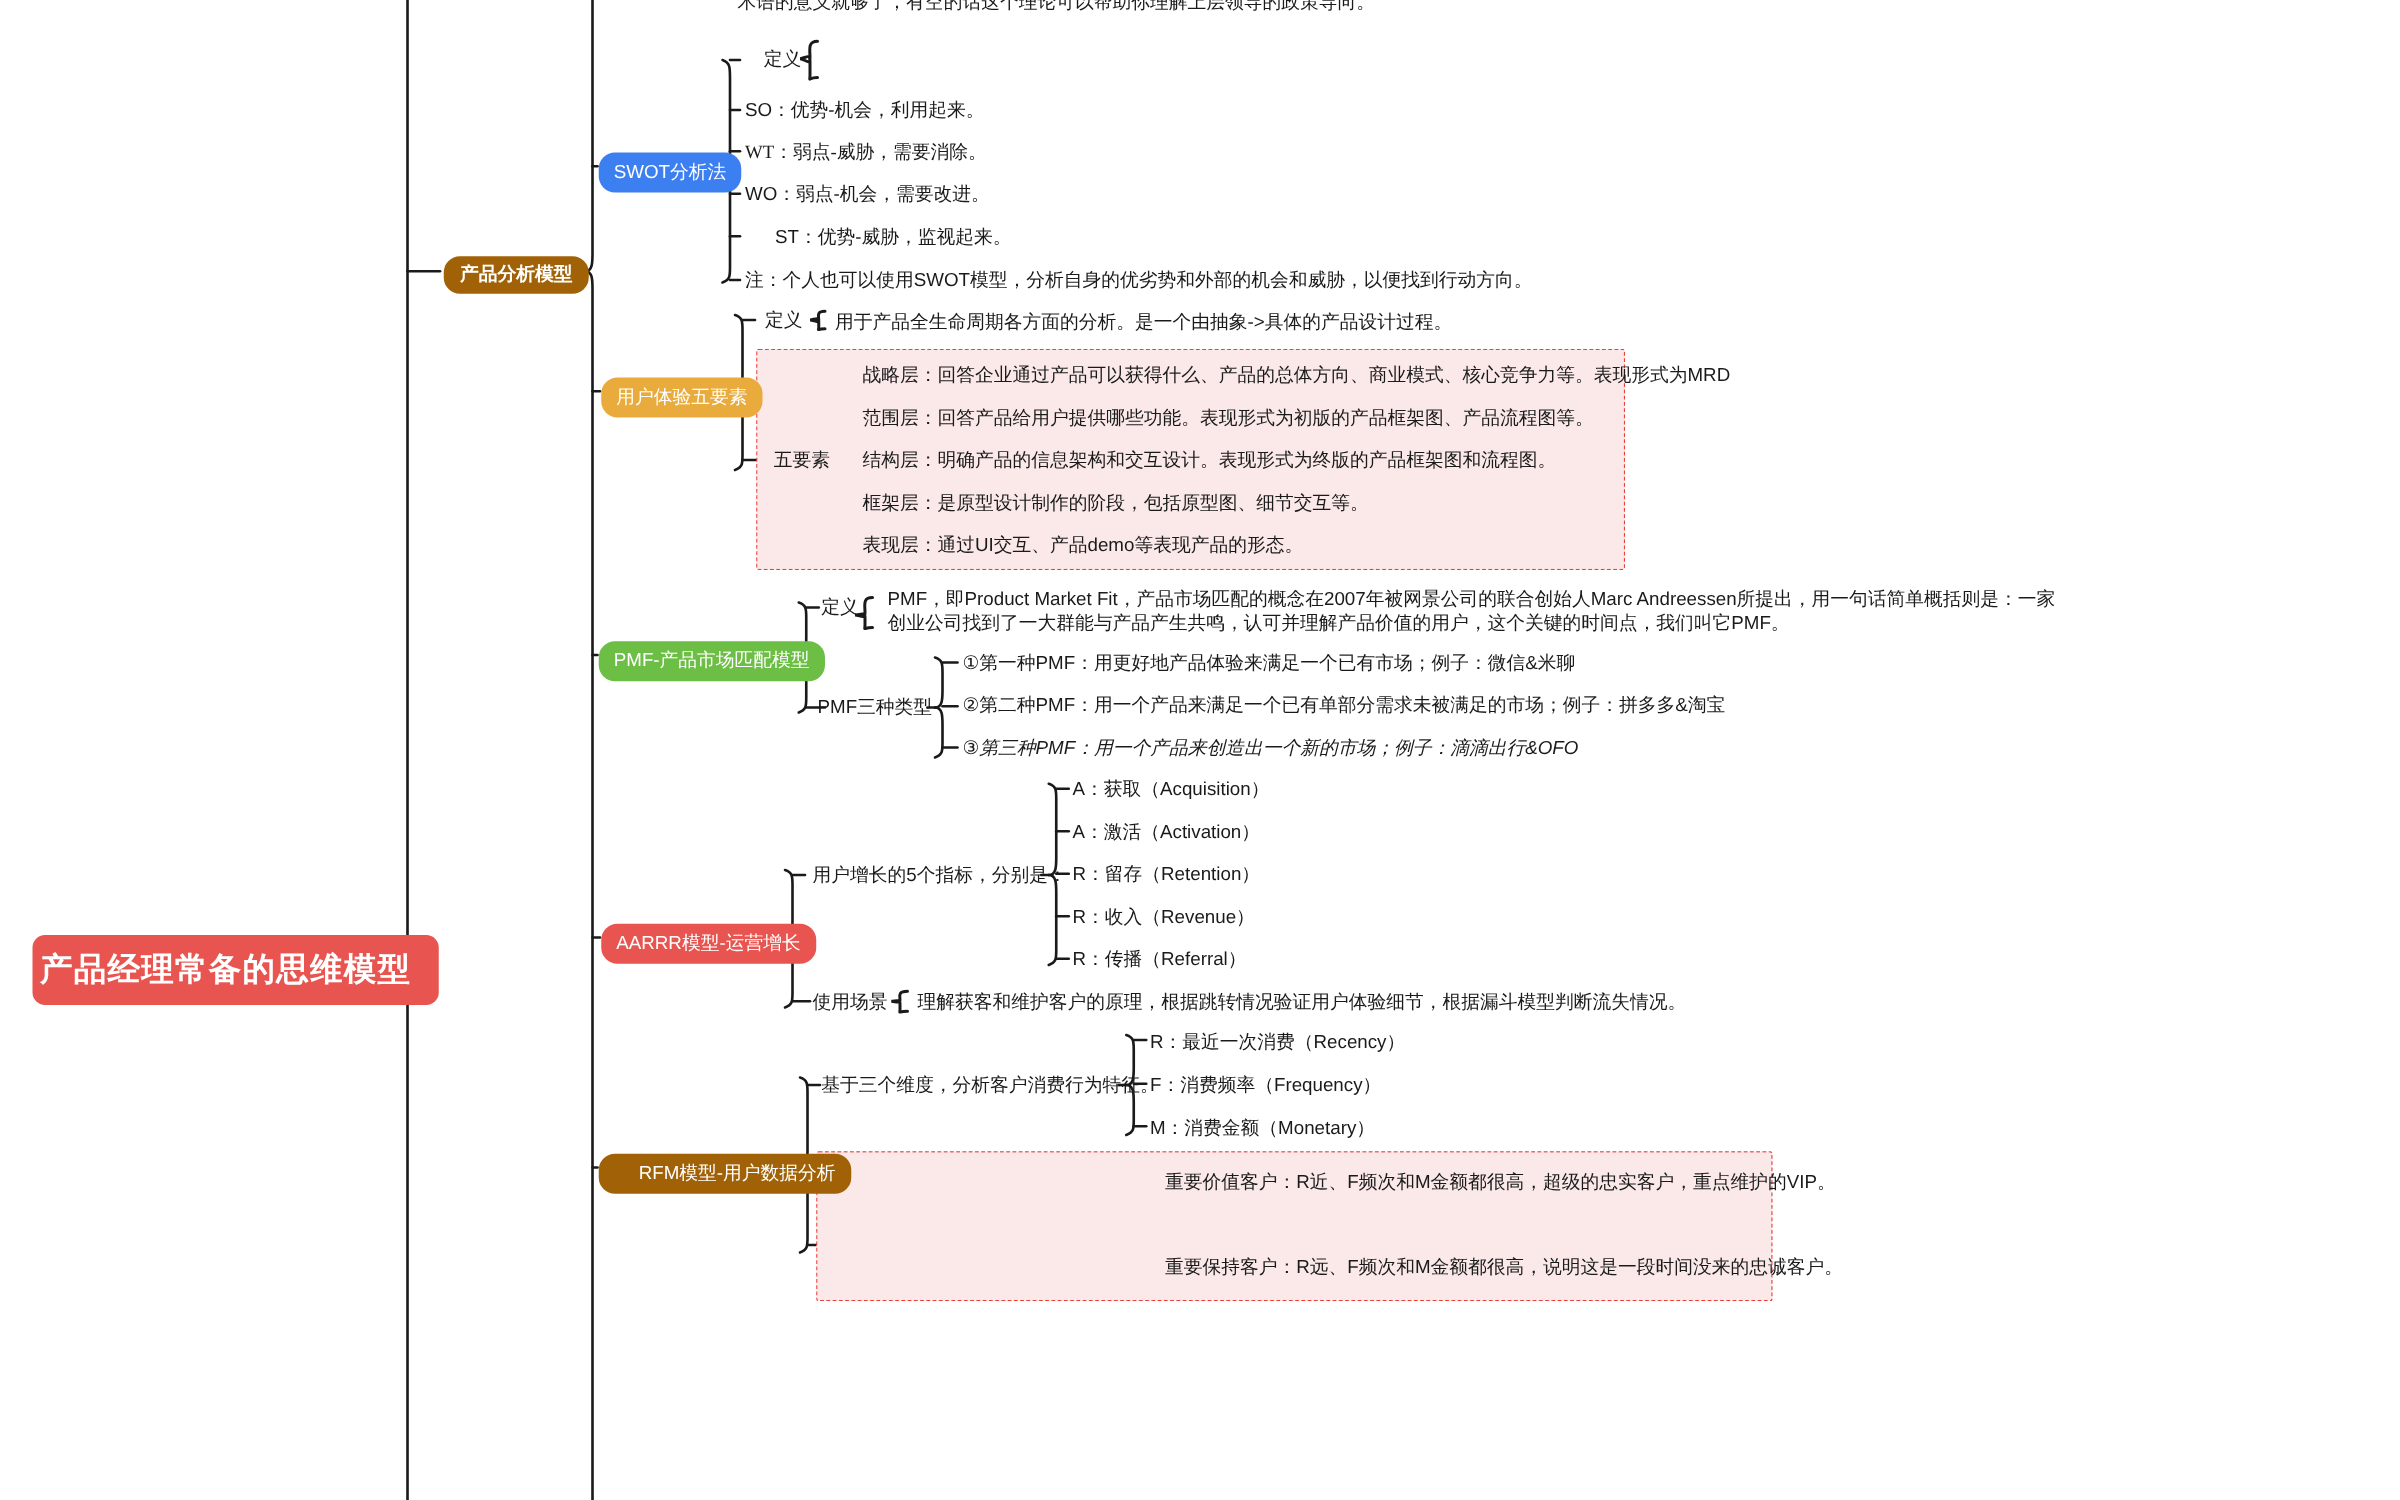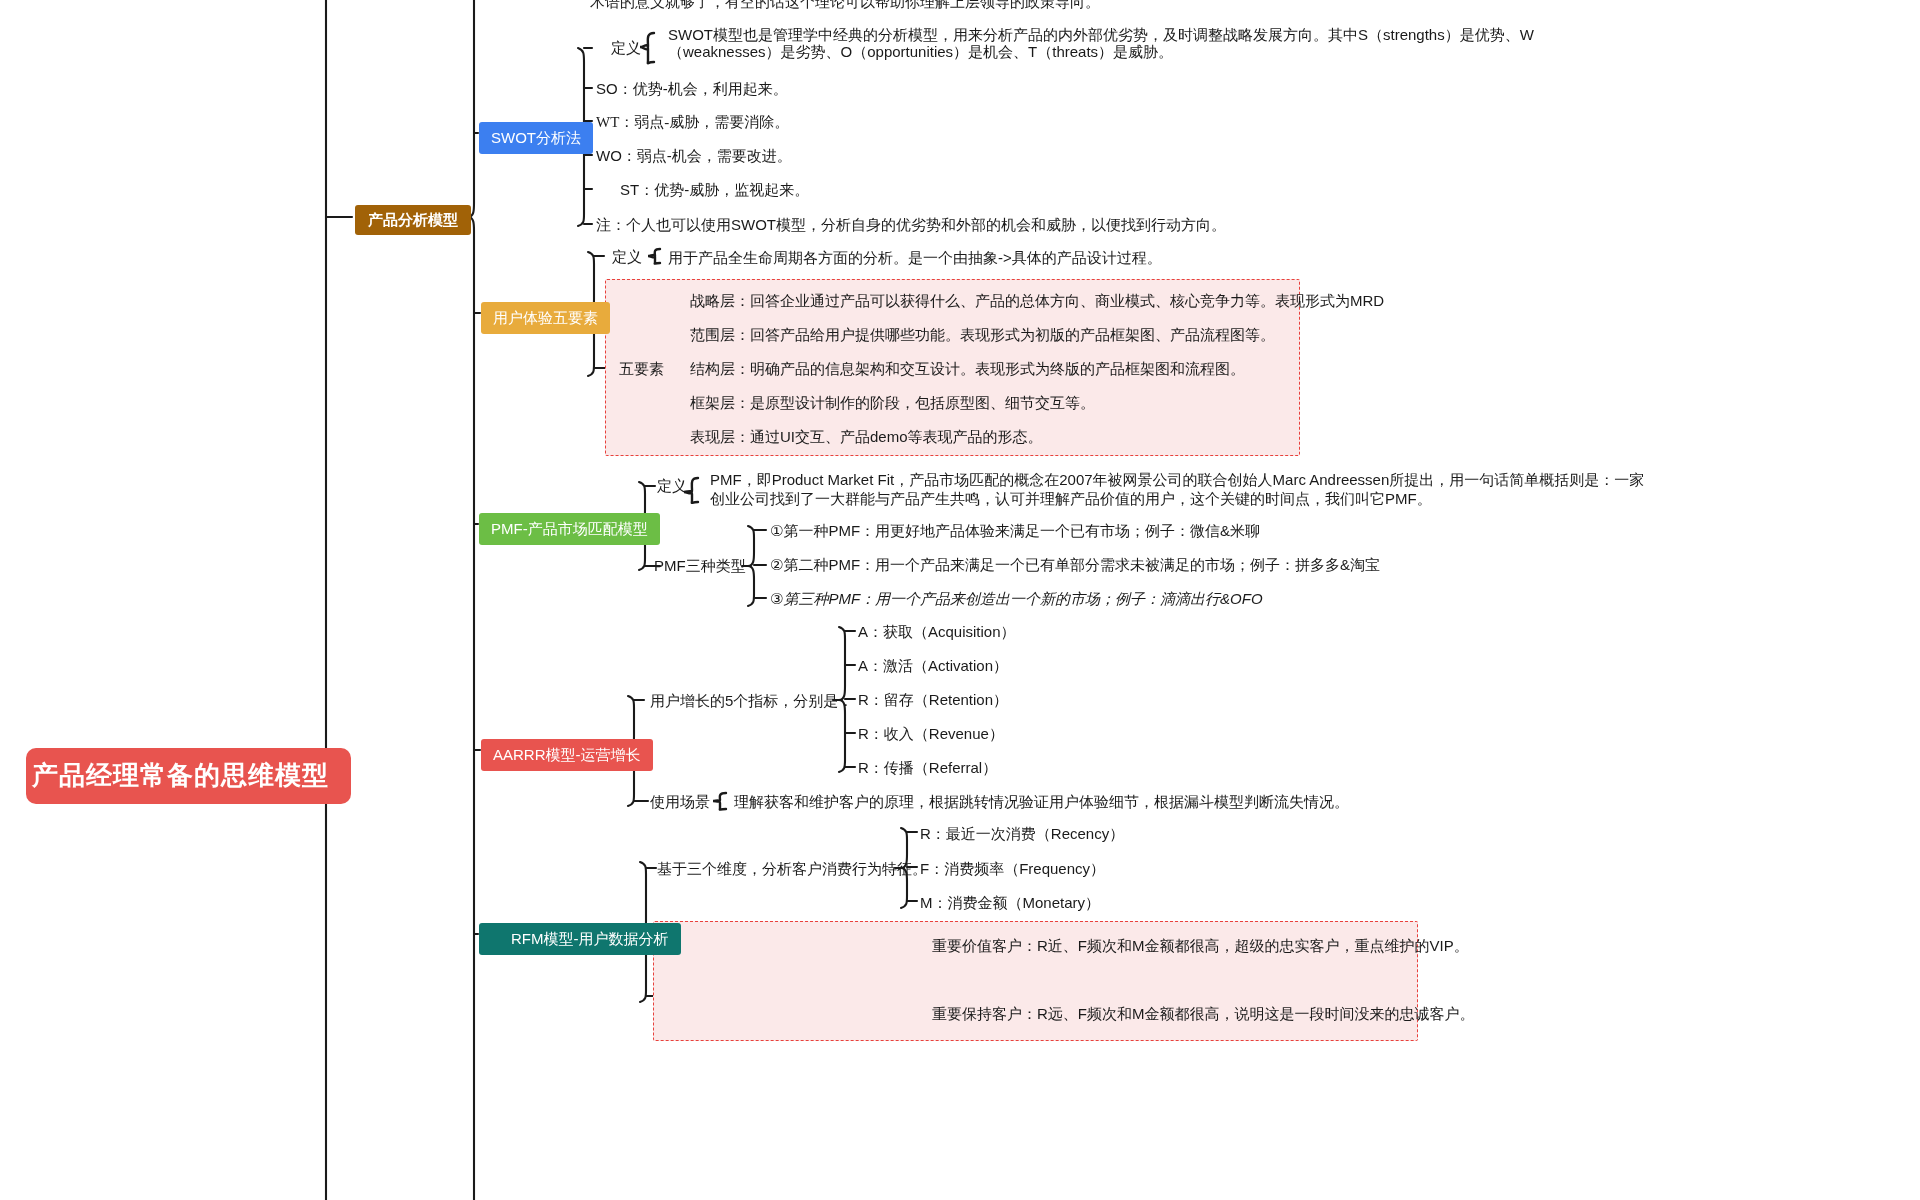--- a/index.html
+++ b/index.html
@@ -11,21 +11,21 @@
     position:relative;
   }
   #canvas{position:relative;width:1920px;height:1200px;}
 
   
   #links{position:absolute;left:0;top:0;width:1920px;height:1200px;pointer-events:none;}
 
   
   .chip{
     position:absolute;
-    border-radius:3px;
+    border-radius:13px;
     color:#ffffff;
     font-size:15px;
     line-height:1;
     padding:8px 12px 9px 12px;
     white-space:nowrap;
     box-sizing:border-box;
   }
   .chip.root{
     font-size:26px;
     font-weight:bold;
@@ -175,22 +175,20 @@
 
   <div class="chip root" style="left:26px;top:748px;background:#e8544f;">产品经理常备的思维模型</div>
 
   <div class="chip l1" style="left:355px;top:205px;background:#a16207;">产品分析模型</div>
 
   <div class="txt" style="left:590px;top:-8px;">术语的意义就够了，有空的话这个理论可以帮助你理解上层领导的政策导向。</div>
 
   <div class="chip" style="left:479px;top:122px;background:#3c7ff0;">SWOT分析法</div>
 
   <div class="txt lbl" style="left:611px;top:38px;">定义</div>
-  <div class="txt two" style="left:668px;top:26px;line-height:17px;">SWOT模型也是管理学中经典的分析模型，用来分析产品的内外部优劣势，及时调整战略发展方向。其中S（strengths）是优势、W
-（weaknesses）是劣势、O（opportunities）是机会、T（threats）是威胁。</div>
 
   <div class="txt" style="left:596px;top:79px;">SO：优势-机会，利用起来。</div>
   <div class="txt" style="left:596px;top:112px;font-family:Liberation Serif, serif;">WT：弱点-威胁，需要消除。</div>
   <div class="txt" style="left:596px;top:146px;">WO：弱点-机会，需要改进。</div>
   <div class="txt" style="left:620px;top:180px;">ST：优势-威胁，监视起来。</div>
   <div class="txt" style="left:596px;top:215px;">注：个人也可以使用SWOT模型，分析自身的优劣势和外部的机会和威胁，以便找到行动方向。</div>
 
   <div class="chip" style="left:481px;top:302px;background:#e8ab3c;">用户体验五要素</div>
 
   <div class="txt lbl" style="left:612px;top:247px;">定义</div>
@@ -222,21 +220,21 @@
 
   <div class="txt" style="left:858px;top:622px;">A：获取（Acquisition）</div>
   <div class="txt" style="left:858px;top:656px;">A：激活（Activation）</div>
   <div class="txt" style="left:858px;top:690px;">R：留存（Retention）</div>
   <div class="txt" style="left:858px;top:724px;">R：收入（Revenue）</div>
   <div class="txt" style="left:858px;top:758px;">R：传播（Referral）</div>
 
   <div class="txt lbl" style="left:650px;top:792px;">使用场景</div>
   <div class="txt" style="left:734px;top:792px;">理解获客和维护客户的原理，根据跳转情况验证用户体验细节，根据漏斗模型判断流失情况。</div>
 
-  <div class="chip" style="left:479px;top:923px;background:#0f766e;padding-left:32px;">RFM模型-用户数据分析</div>
+  <div class="chip" style="left:479px;top:923px;background:#a16207;padding-left:32px;">RFM模型-用户数据分析</div>
 
   <div class="txt lbl" style="left:657px;top:859px;">基于三个维度，分析客户消费行为特征。</div>
 
   <div class="txt" style="left:920px;top:824px;">R：最近一次消费（Recency）</div>
   <div class="txt" style="left:920px;top:859px;">F：消费频率（Frequency）</div>
   <div class="txt" style="left:920px;top:893px;">M：消费金额（Monetary）</div>
 
   <div class="txt" style="left:932px;top:936px;">重要价值客户：R近、F频次和M金额都很高，超级的忠实客户，重点维护的VIP。</div>
   <div class="txt" style="left:932px;top:1004px;">重要保持客户：R远、F频次和M金额都很高，说明这是一段时间没来的忠诚客户。</div>
 

